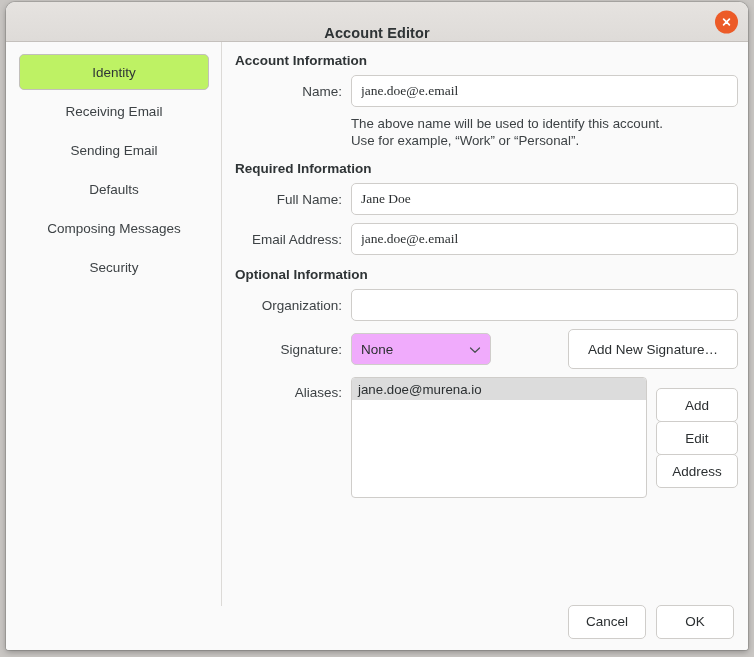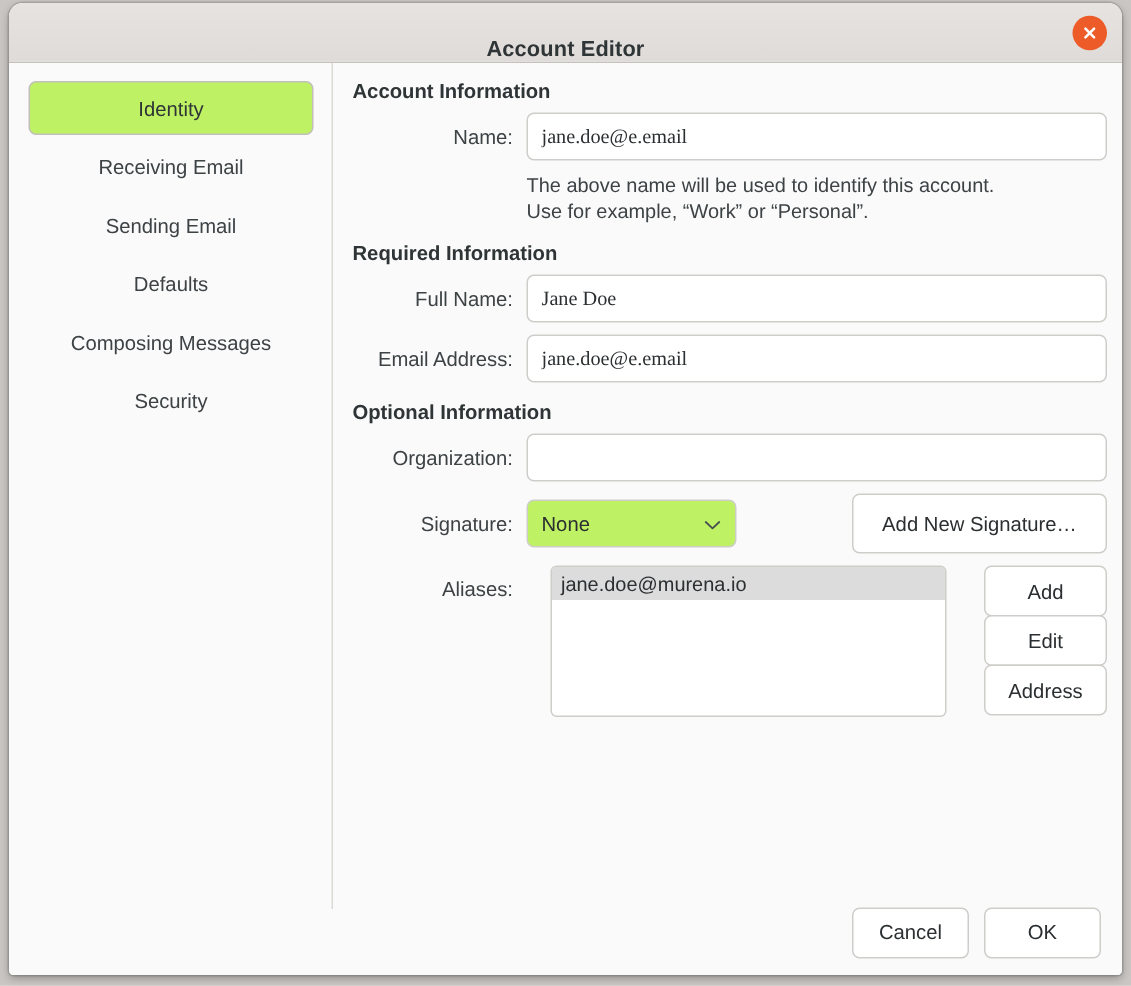--- a/index.html
+++ b/index.html
@@ -156,21 +156,21 @@
     color: #3d4245;
     line-height: 17px;
   }
   .help-text div { white-space: nowrap; }
 
   
   .dropdown {
     width: 140px;
     height: 32px;
     box-sizing: border-box;
-    background: #bef264;
+    background: #f0abfc;
     border: 1px solid #cfcdca;
     border-radius: 5px;
     display: flex;
     align-items: center;
     padding: 0 9px;
     font-size: 13.5px;
     color: #2b2f31;
     cursor: pointer;
     justify-content: space-between;
   }
@@ -190,27 +190,26 @@
   #add-signature-button {
     height: 40px;
     width: 170px;
     margin-left: auto;
     text-align: right;
   }
 
   
   #aliases-row {
     display: flex;
-    align-items: flex-start;
+    align-items: center;
     margin-bottom: 8px;
-    gap: 16px;
   }
   #aliases-listbox {
     flex: 1;
-    height: 101px;
+    height: 121px;
     background: #ffffff;
     border: 1px solid #cfcdca;
     border-radius: 4px;
     box-sizing: border-box;
     overflow: hidden;
   }
   .alias-item {
     height: 22px;
     display: flex;
     align-items: center;

